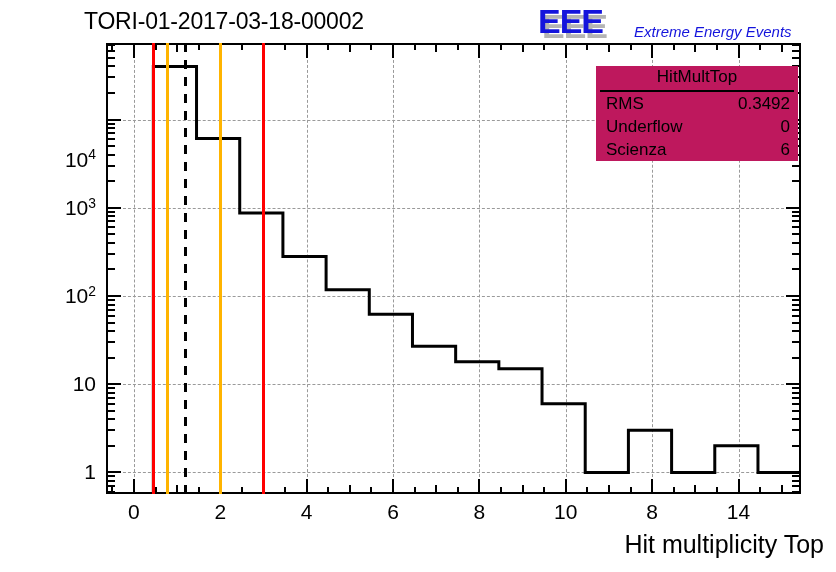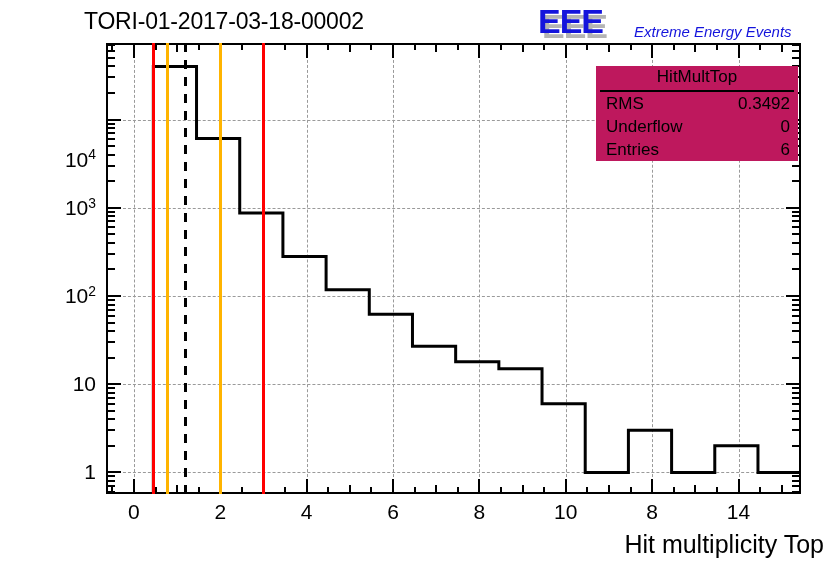--- a/index.html
+++ b/index.html
@@ -387,19 +387,19 @@
     <div id="stats-rows">
         <div class="stats-row">
           <span class="k">RMS</span>
           <span class="v">0.3492</span>
         </div>
         <div class="stats-row">
           <span class="k">Underflow</span>
           <span class="v">0</span>
         </div>
         <div class="stats-row">
-          <span class="k">Entries</span>
+          <span class="k">Scienza</span>
           <span class="v">6</span>
         </div>
       </div>
   </div>
 
 </div>
 
 </body></html>

